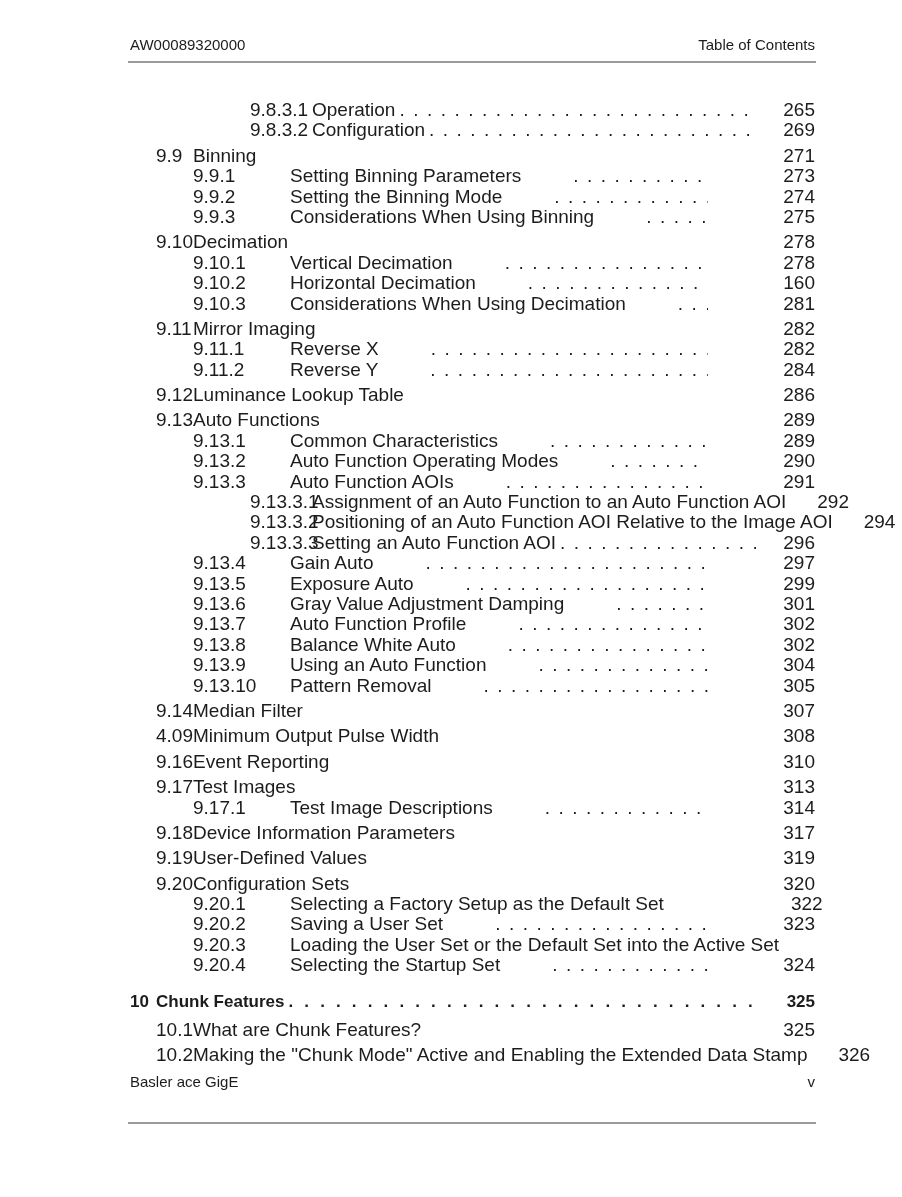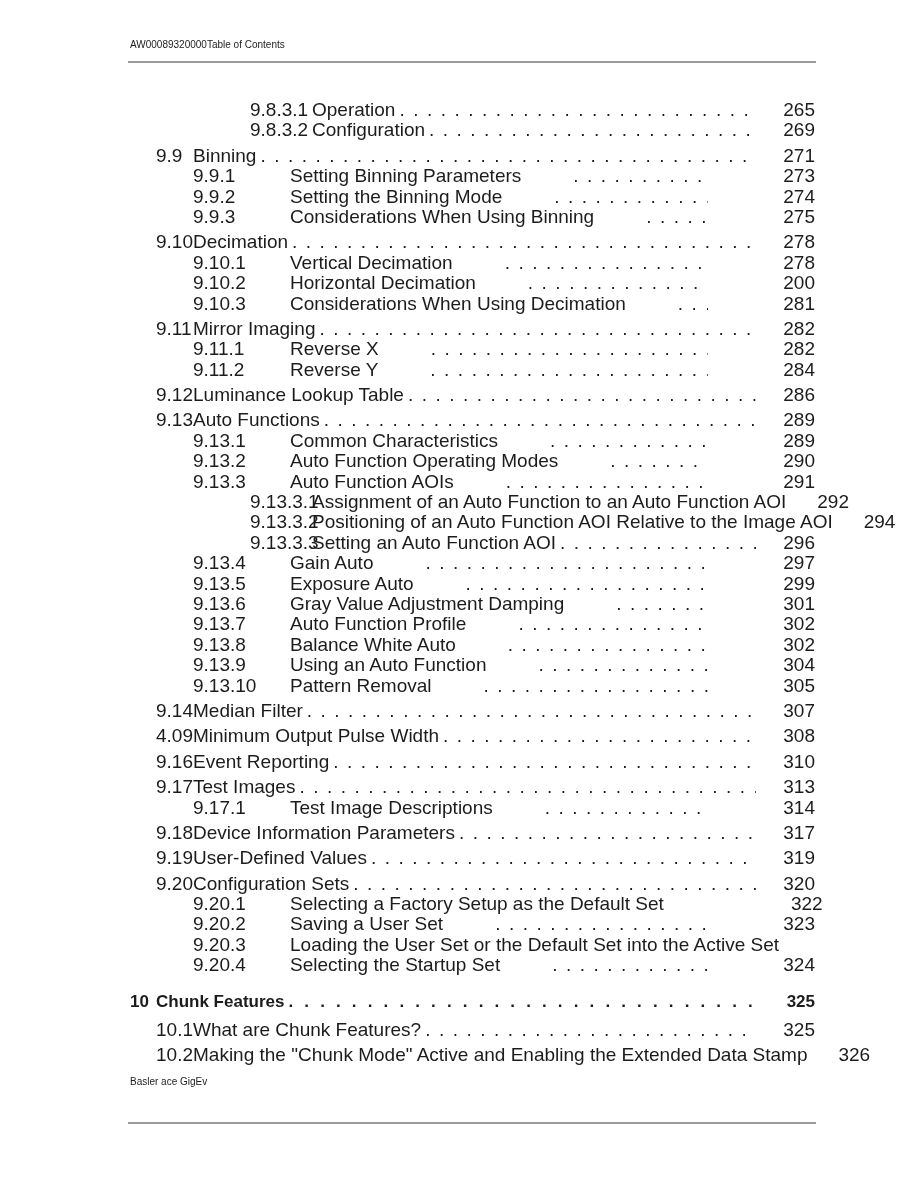--- a/index.html
+++ b/index.html
@@ -5,22 +5,22 @@
   * { margin:0; padding:0; box-sizing:border-box; }
   html,body { background:#ffffff; }
   body {
     width:902px; height:1197px; position:relative;
     font-family:"Liberation Sans", sans-serif;
     color:#1c1c1c;
     overflow:hidden;
   }
   .page-header, .page-footer {
     position:absolute; left:130px; width:685px;
-    display:flex; 
-    font-size:10px; line-height:16px;
+    display:flex; justify-content:space-between;
+    font-size:15px; line-height:16px;
   }
   .page-header { top:37px; }
   .page-footer { top:1074px; }
   .rule {
     position:absolute; left:128px; width:688px; height:2px;
     background:#9b9b9b;
   }
   .rule-top { top:61px; }
   .rule-bottom { top:1122px; }
 
@@ -41,21 +41,21 @@
     letter-spacing:1.6px;
   }
   .pagenum { flex:0 0 auto; min-width:27px; text-align:right;margin-left:22px; }
 
   .lvl1 { font-weight:bold; font-size:17px; height:26px; line-height:26px; margin-top:13px; }
   .lvl1 .num { width:26px; }
   .lvl1 .leader { margin-right:10px; }
   .lvl1 .leader::after { letter-spacing:3.2px; }
   .lvl1 .pagenum { min-width:30px; }
 
-  .lvl2 { margin-left:26px; margin-top:5px; }
+  .lvl2 { margin-left:26px; margin-top:5px;align-items:center; }
   .lvl2 .num { width:37px; }
 
   .lvl3 { margin-left:63px;gap:48px; }
   .lvl3 .num { width:49px; }
 
   .lvl4 { margin-left:120px; }
   .lvl4 .num { width:62px; }
 </style>
 </head>
 <body>
@@ -112,21 +112,21 @@
     <div class="row lvl3">
       <span class="num">9.10.1</span>
       <span class="title">Vertical Decimation</span>
       <span class="leader"></span>
       <span class="pagenum">278</span>
     </div>
     <div class="row lvl3">
       <span class="num">9.10.2</span>
       <span class="title">Horizontal Decimation</span>
       <span class="leader"></span>
-      <span class="pagenum">200</span>
+      <span class="pagenum">160</span>
     </div>
     <div class="row lvl3">
       <span class="num">9.10.3</span>
       <span class="title">Considerations When Using Decimation</span>
       <span class="leader"></span>
       <span class="pagenum">281</span>
     </div>
     <div class="row lvl2">
       <span class="num">9.11</span>
       <span class="title">Mirror Imaging</span>

